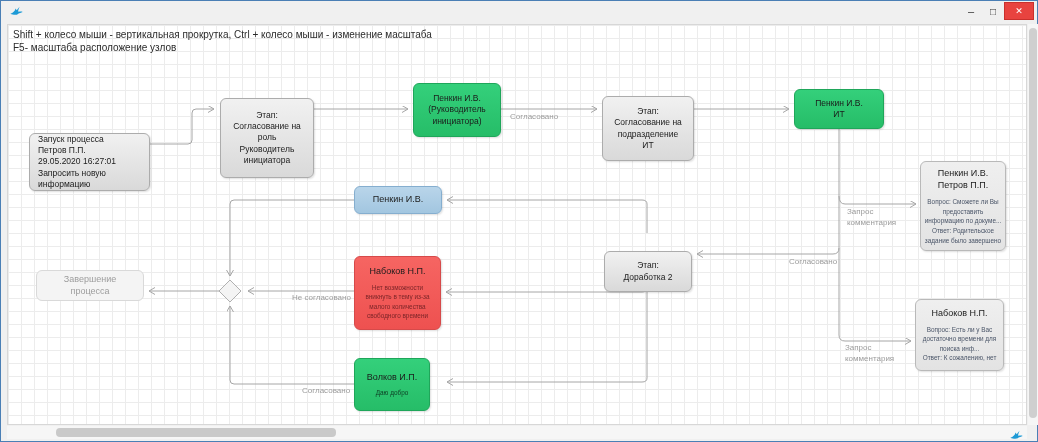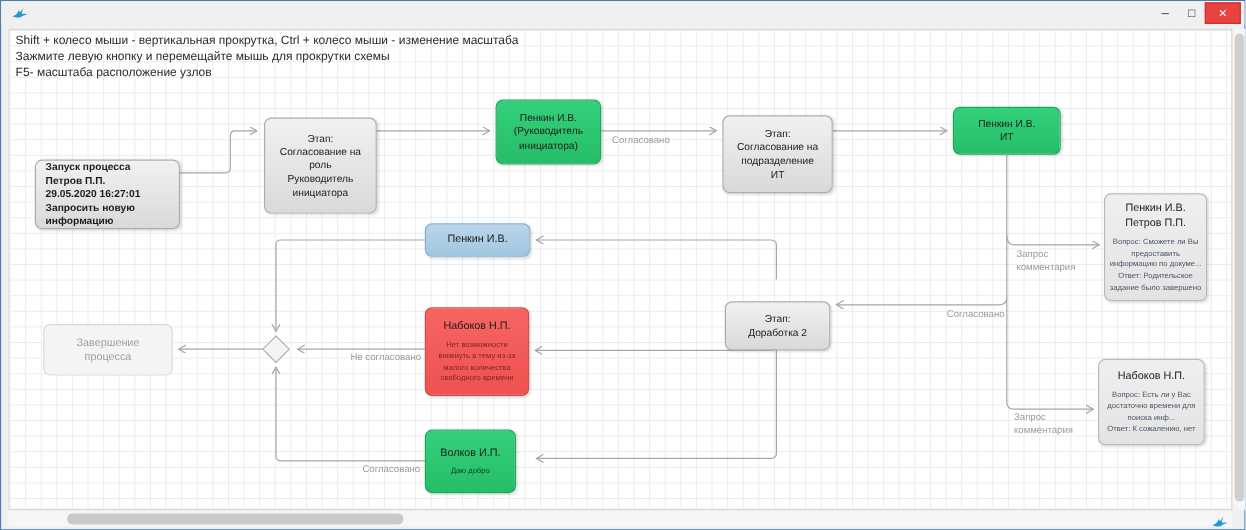--- a/index.html
+++ b/index.html
@@ -31,21 +31,21 @@
   .node { position:absolute; border-radius:6px; display:flex; flex-direction:column;
           align-items:center; justify-content:center; text-align:center;
           font-size:8.5px; line-height:1.3; color:#1b1b1b;
           box-shadow:1px 1px 2px rgba(0,0,0,0.13); }
   .txt { white-space:pre-line; }
   .gray  { background:linear-gradient(#f1f1f1,#d9d9d9); border:1px solid #acacac;margin-top:18px; }
   .green { background:linear-gradient(#34d07b,#26bd68); border:1px solid #1fa65a; }
   .blue  { background:linear-gradient(#b9d5ea,#a2c6e0); border:1px solid #85aecf; font-size:9px; }
   .red   { background:linear-gradient(#f66562,#ee5150); border:1px solid #d64a4a; }
   .faded { background:#f4f4f4; border:1px solid #d9d9d9; color:#9d9d9d; box-shadow:none; font-size:9px; }
-  .left-text { align-items:center; justify-content:center; text-align:left; padding:0 8px;font-weight:bold; }
+  .left-text { align-items:center; justify-content:center; text-align:left; padding:0 8px; }
   .comment { background:linear-gradient(#efefef,#e3e3e3); border:1px solid #b9b9b9; padding:5px 3px; }
   .node .title { font-size:9px; margin-bottom:5px; white-space:pre-line; line-height:1.4; }
   .node .body  { font-size:6.4px; white-space:pre-line; line-height:1.5; }
   .comment .body { color:#4a5568; }
   .red .body { color:#7c2528; }
   .green .body { color:#0d3d23; }
 
   .edge-label { position:absolute; font-size:8px; color:#9b9b9b; white-space:pre-line; line-height:1.35; }
 
   
@@ -70,21 +70,20 @@
       <span class="ctl min">–</span>
       <span class="ctl">□</span>
       <span class="ctl close">✕</span>
     </div>
   </div>
 
   <div class="canvas">
 
     <div class="instructions">
       <div>Shift + колесо мыши - вертикальная прокрутка, Ctrl + колесо мыши - изменение масштаба</div>
-      <div>Зажмите левую кнопку и перемещайте мышь для прокрутки схемы</div>
       <div>F5- масштаба расположение узлов</div>
     </div>
 
     <svg class="edges">
       <defs>
         <marker id="arr" markerWidth="9" markerHeight="9" refX="6" refY="3.5" orient="auto">
           <path d="M0,0 L6,3.5 L0,7" fill="none" stroke="#9e9e9e" stroke-width="1"></path>
         </marker>
       </defs>
       <path marker-end="url(#arr)" d="M142,119 H180 Q184,119 184,115 V88 Q184,84 188,84 H206"></path>
@@ -170,21 +169,21 @@
     <div class="node green" style="left:346px; top:333px; width:76px; height:53px;">
       <div class="title">Волков И.П.</div>
       <div class="body">Даю добро</div>
     </div>
 
     <div class="node gray" style="left:596px; top:208px; width:88px; height:41px;">
       <div class="txt">Этап:
 Доработка 2</div>
     </div>
 
-    <div class="node faded" style="left:28px; top:245px; width:108px; height:43px;">
+    <div class="node faded" style="left:28px; top:245px; width:108px; height:31px;">
       <div class="txt">Завершение
 процесса</div>
     </div>
 
     <div class="edge-label" style="left:502px; top:87px;">Согласовано</div>
     <div class="edge-label" style="left:781px; top:232px;">Согласовано</div>
     <div class="edge-label" style="left:294px; top:361px;">Согласовано</div>
     <div class="edge-label" style="left:284px; top:268px;">Не согласовано</div>
     <div class="edge-label" style="left:839px; top:182px;">Запрос
 комментария</div>

